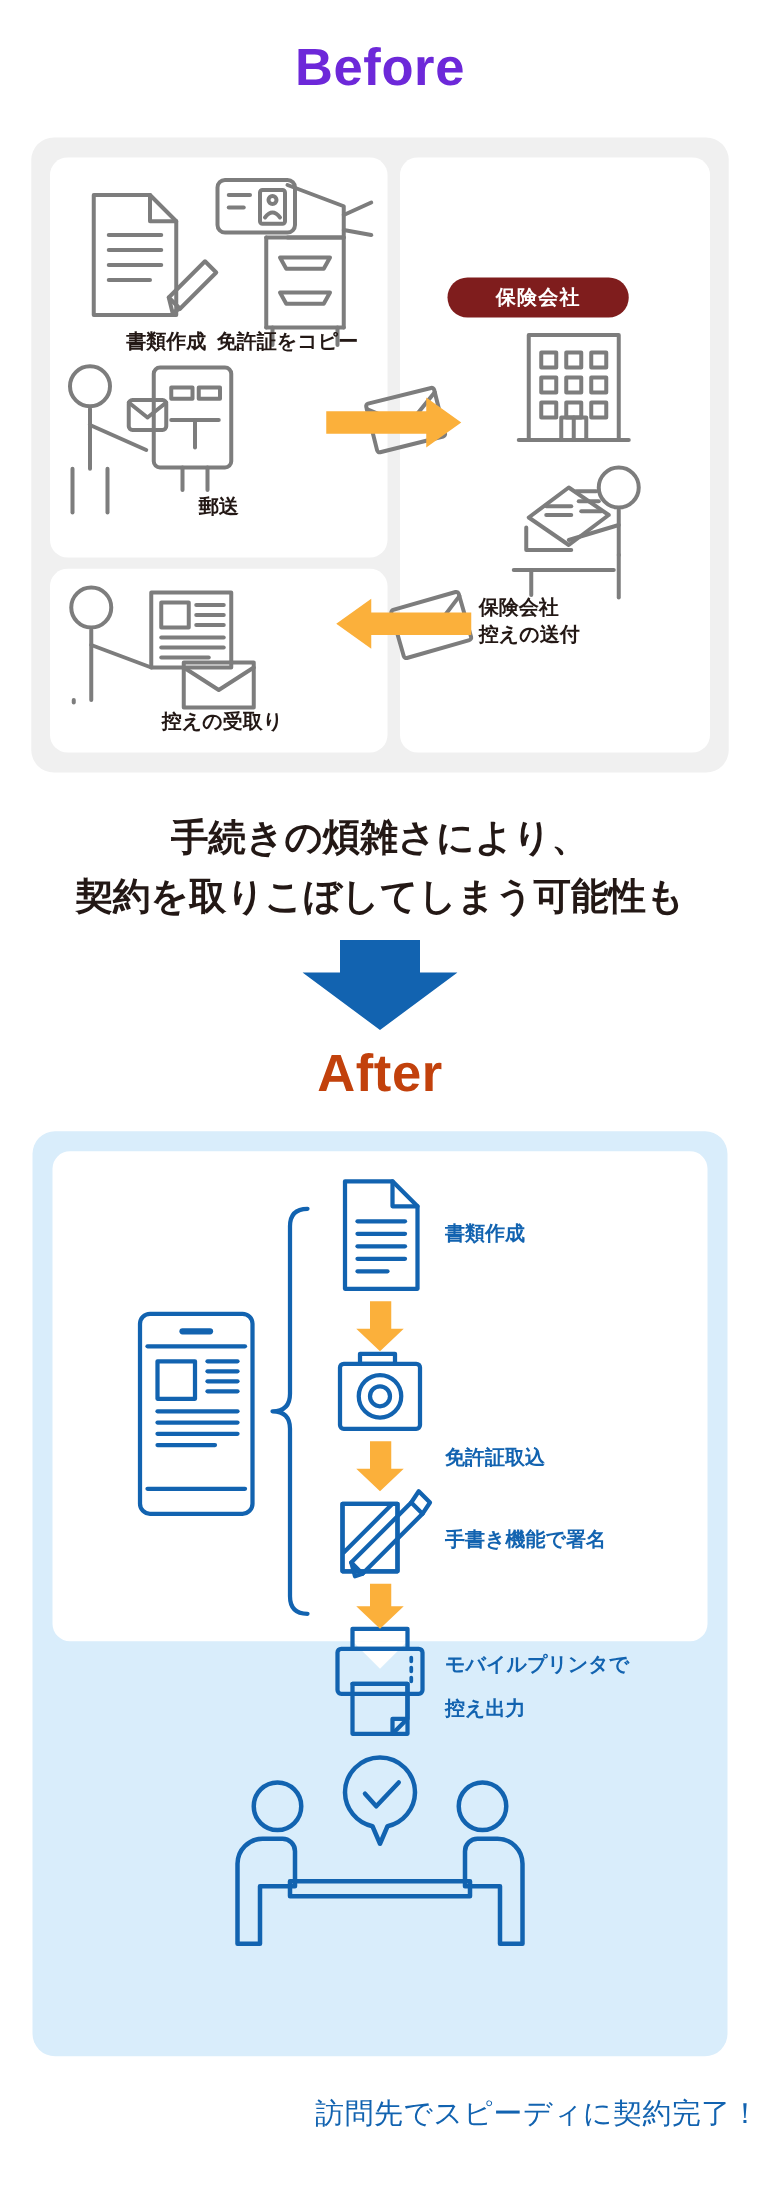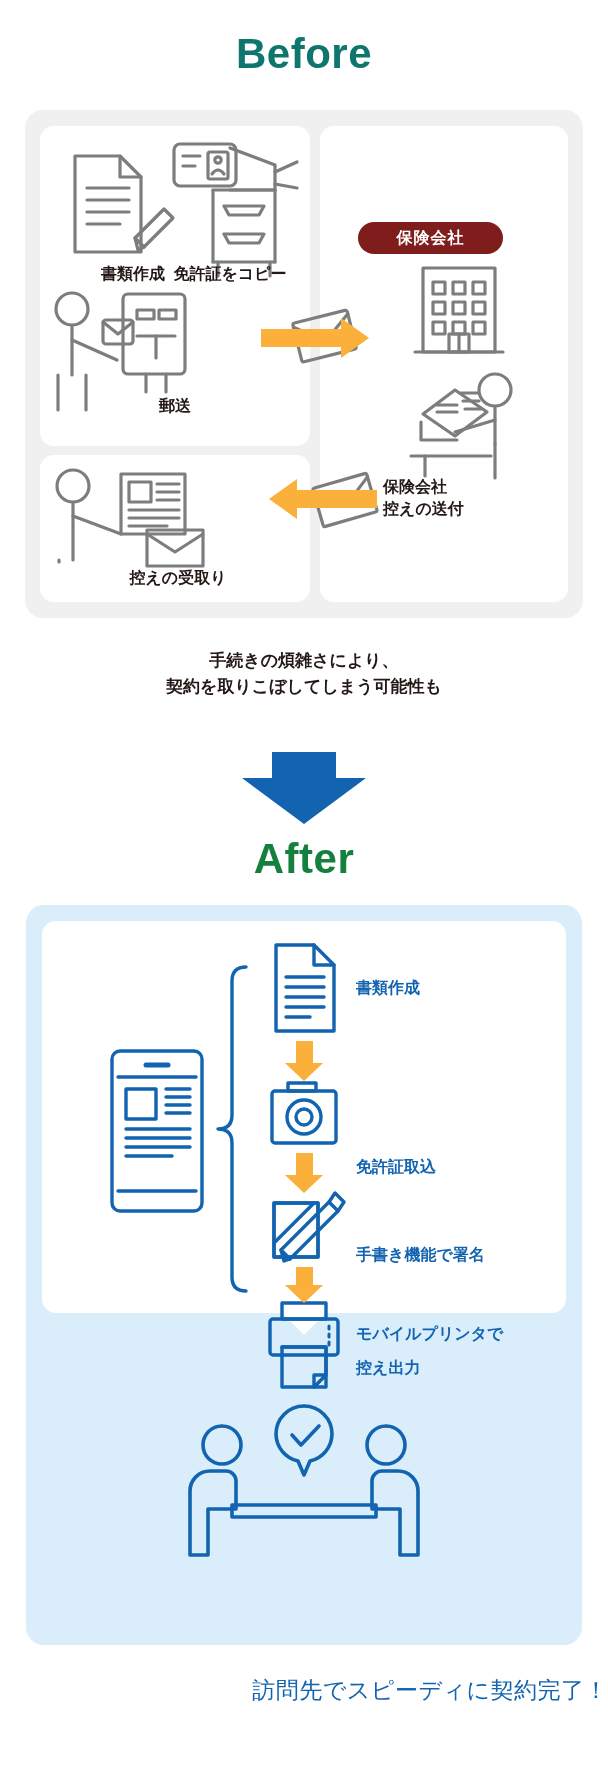--- a/index.html
+++ b/index.html
@@ -14,22 +14,22 @@
 
   
   .section-title {
     position: absolute;
     width: 100%;
     text-align: center;
     font-size: 42px;
     font-weight: bold;
     letter-spacing: 0.5px;
   }
-  #before-title { top: 30px; color: #0f766e; }
-  #after-title  { top: 835px; color: #15803d; }
+  #before-title { top: 30px; color: #6d28d9; }
+  #after-title  { top: 835px; color: #c2410c; }
 
   
   #before-panel {
     position: absolute;
     left: 25px; top: 110px;
     width: 558px; height: 508px;
     background: #f0f0f0;
     border-radius: 18px;
   }
   .wcard {
@@ -74,21 +74,21 @@
     letter-spacing: 1px;
   }
 
   
   #middle-message {
     position: absolute;
     left: 0; top: 648px;
     width: 608px;
     text-align: center;
     color: #231815;
-    font-size: 17px;
+    font-size: 30px;
     font-weight: bold;
     line-height: 1.55;
   }
 
   #down-arrow-wrap {
     position: absolute;
     left: 0; top: 752px; width: 608px;
     display: flex; justify-content: center;
   }
 
@@ -378,20 +378,20 @@
         <circle cx="360" cy="540" r="19"></circle>
         <path d="M372 566 h-16 a10 10 0 0 0 -10 10 v28 h28 v46 h18 v-64 a20 20 0 0 0 -20 -20 Z"></path>
         <path d="M206 600 H350 V612 H206 Z"></path>
         <path d="M250 529 a28 28 0 1 1 56 0 a28 28 0 0 1 -22 27 l-6 14 l-6 -14 a28 28 0 0 1 -22 -27 Z"></path>
         <path d="M266 530 l9 10 l18 -19"></path>
       </g>
     </svg>
 
     <div class="lbl-blue" style="left:330px; top:72px;">書類作成</div>
     <div class="lbl-blue" style="left:330px; top:203px;margin-top:48px;">免許証取込</div>
-    <div class="lbl-blue" style="left:330px; top:317px;margin-top:22px;">手書き機能で署名</div>
-    <div class="lbl-blue" style="left:330px; top:418px;">モバイルプリンタで</div>
+    <div class="lbl-blue" style="left:330px; top:317px;">手書き機能で署名</div>
+    <div class="lbl-blue" style="left:330px; top:418px;font-family:Liberation Mono, monospace;">モバイルプリンタで</div>
     <div class="lbl-blue" style="left:330px; top:452px;">控え出力</div>
   </div>
 
   <div id="bottom-message">訪問先でスピーディに契約完了！</div>
 
 </div>
 
 </body></html>

